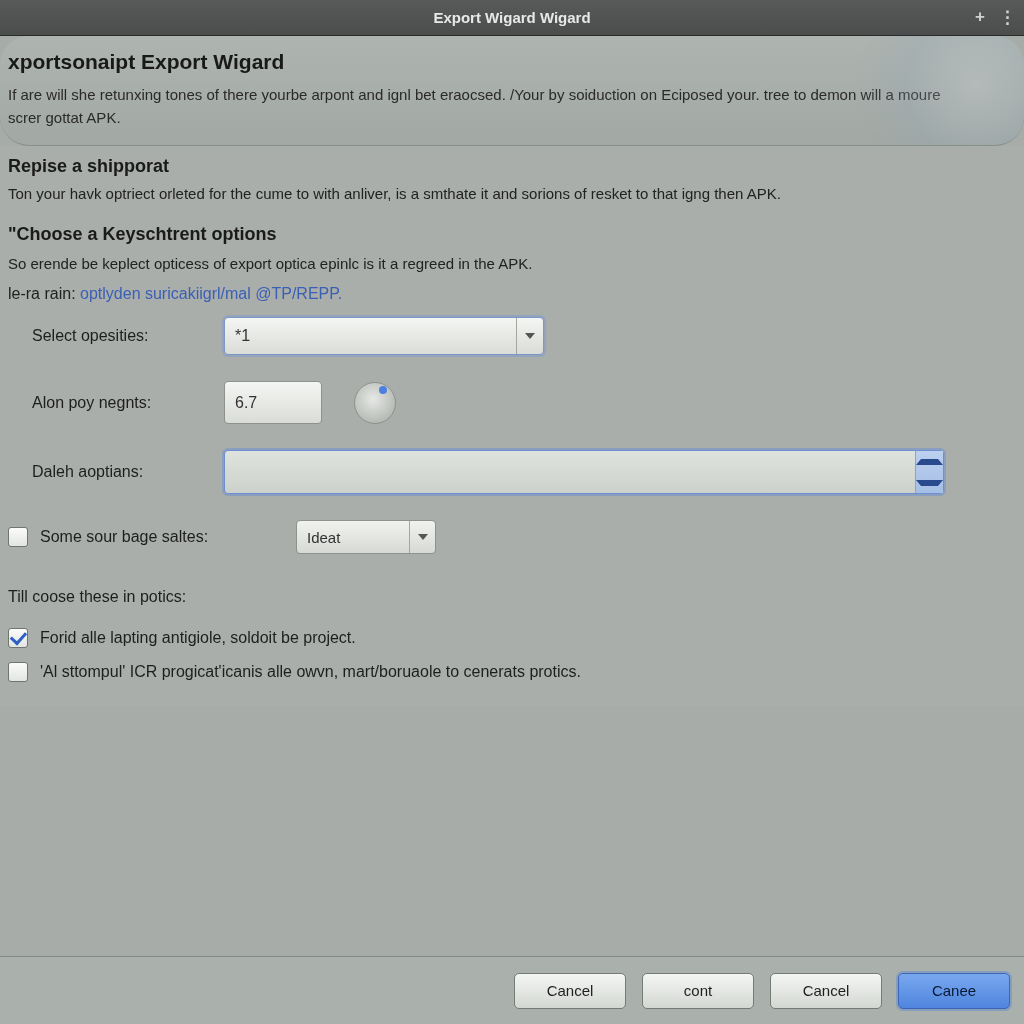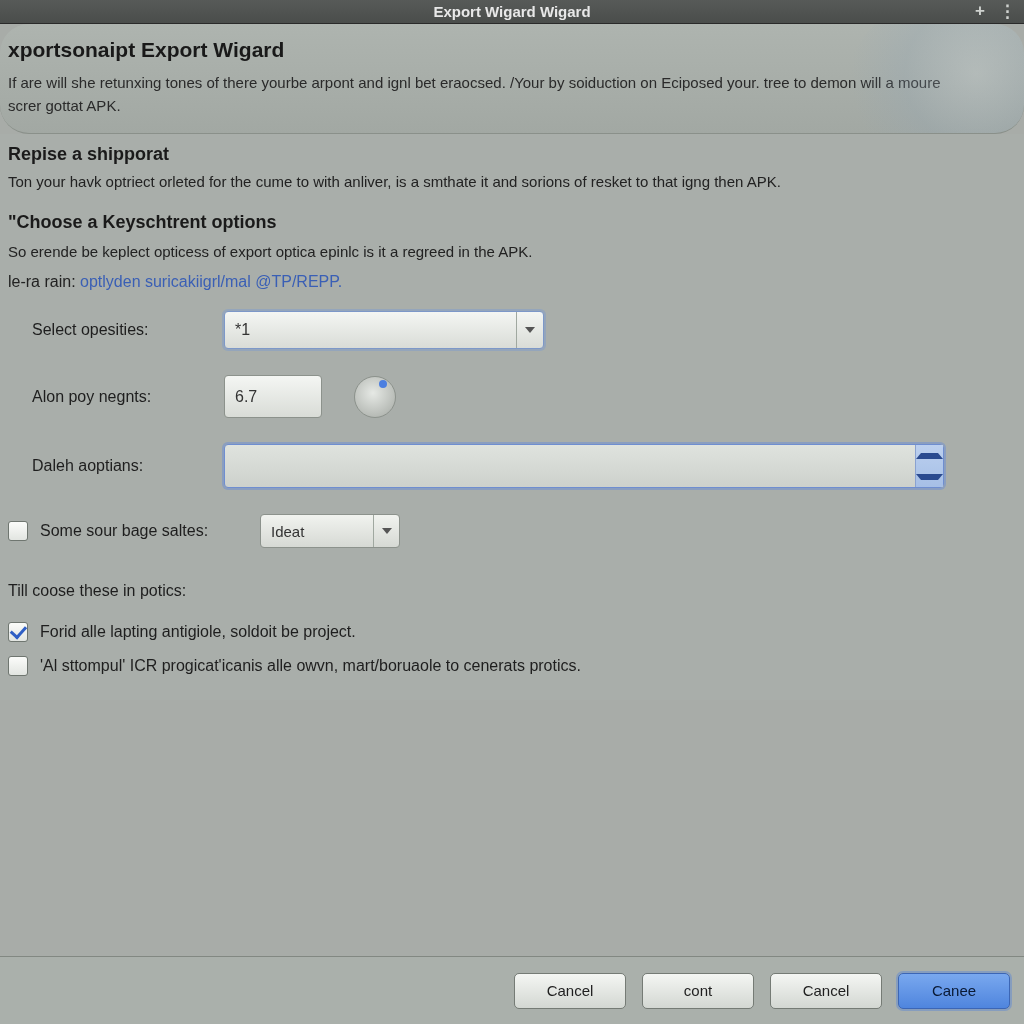--- a/index.html
+++ b/index.html
@@ -1,20 +1,20 @@
 <!DOCTYPE html>
 <html><head>
 <meta charset="utf-8">
 <style>
 * { box-sizing: border-box; margin: 0; padding: 0; }
 html, body { width: 1024px; height: 1024px; overflow: hidden; font-family: "Segoe UI", Arial, sans-serif; }
 body { background: #a8aca8; }
 
 .titlebar {
-  height: 24px;
+  height: 36px;
   background: linear-gradient(to bottom, #575a58 0%, #4a4d4b 100%);
   color: #e8e8e8;
   display: flex;
   align-items: center;
   justify-content: center;
   position: relative;
   font-size: 15px;
   font-weight: 600;
   border-bottom: 1px solid #2a2a2a;
 }
@@ -78,21 +78,21 @@
 }
 .section-hdr2 {
   font-size: 18px;
   font-weight: 700;
   color: #1a1a1a;
   margin-bottom: 8px;
 }
 .link-line {
   font-size: 16px;
   color: #222;
-  margin-bottom: 20px;
+  margin-bottom: 14px;
 }
 .link-line .link { color: #3a5fb5; }
 
 .form-row {
   display: flex;
   align-items: center;
   margin-bottom: 26px;
   padding-left: 24px;
   gap: 12px;
 }
@@ -236,20 +236,21 @@
 }
 
 .small-combo {
   height: 34px;
   width: 140px;
   border: 1px solid #8c928c;
   border-radius: 4px;
   background: linear-gradient(to bottom, #f1f3ef 0%, #d6d9d4 100%);
   display: flex;
   align-items: stretch;
+  margin-left: 36px;
 }
 .small-combo .val {
   flex: 1;
   padding: 0 10px;
   font-size: 15px;
   color: #333;
   display: flex;
   align-items: center;
 }
 .small-combo .caret {

